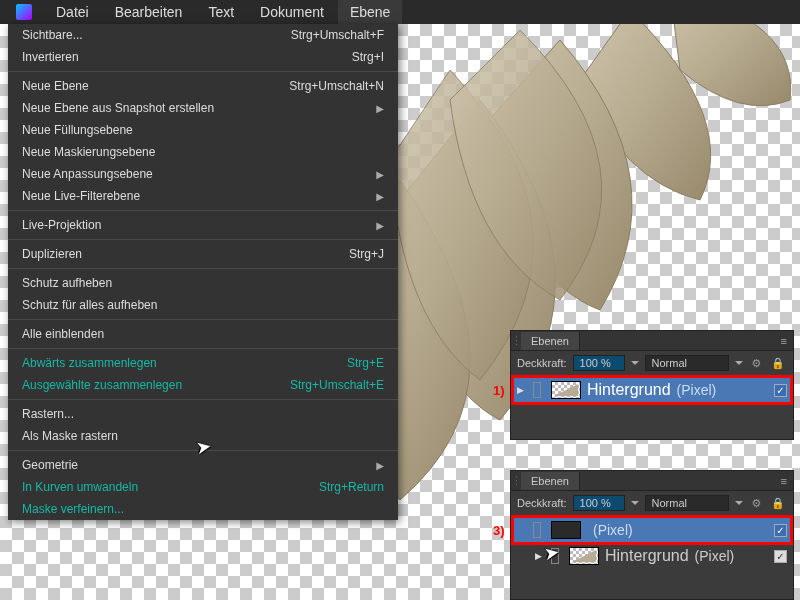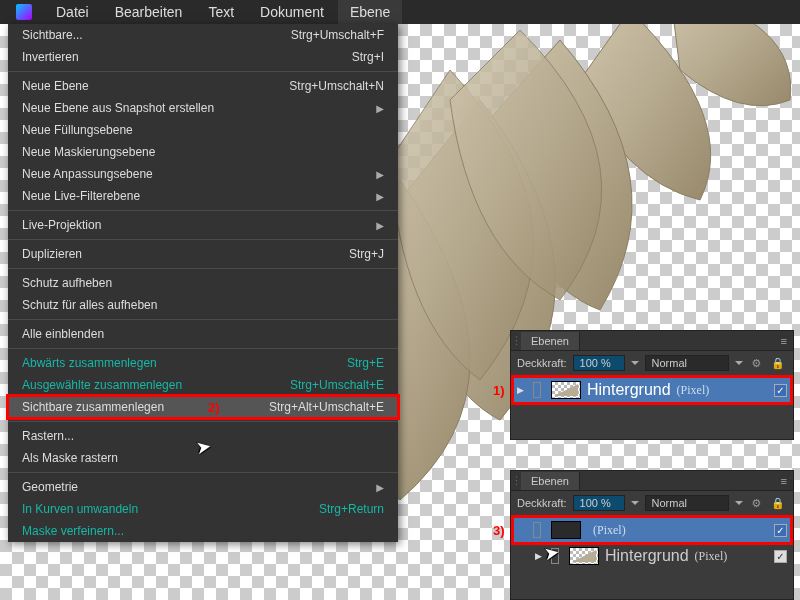--- a/index.html
+++ b/index.html
@@ -69,21 +69,21 @@
     width: 30px; height: 18px; background:#fff; border:1px solid #000;
     background-image:
       linear-gradient(45deg,#bbb 25%,transparent 25%),linear-gradient(-45deg,#bbb 25%,transparent 25%),
       linear-gradient(45deg,transparent 75%,#bbb 75%),linear-gradient(-45deg,transparent 75%,#bbb 75%);
     background-size:6px 6px; background-position:0 0,0 3px,3px -3px,-3px 0;
     position: relative;
   }
   .layer .thumb.dark { background:#2a2a2a; background-image:none; }
   .layer .thumb .mini-wing { position:absolute; inset:2px; clip-path: polygon(100% 0,100% 100%,0 100%); background:#b8ad94; }
   .layer .name { font-size: 16px; }
-  .layer .type { font-size: 12px; color: #ccc; font-family: Liberation Serif, serif; }
+  .layer .type { font-size: 14px; color: #ccc; }
   .layer.selected .type { color:#cde; }
   .layer .sp { flex:1; }
   .layer .chk {
     width:13px; height:13px; border:1px solid #aaa; background:#3a6db5;
     display:flex; align-items:center; justify-content:center; font-size:10px; color:#fff;
   }
   .layer.plain .chk { background:#ddd; color:#333; }
   .layer .brush { width:8px; height:16px; border:1px solid #888; margin-right:4px; }
   .indent { width:12px; }
 </style>
@@ -174,25 +174,20 @@
       <span>Alle einblenden</span>
     </div>
     <div class="dd-sep"></div>
     <div class="dd-row disabled">
       <span>Abwärts zusammenlegen</span>
       <span>Strg+E</span>
     </div>
     <div class="dd-row disabled">
       <span>Ausgewählte zusammenlegen</span>
       <span>Strg+Umschalt+E</span>
-    </div>
-    <div class="dd-row highlight boxed">
-      <span>Sichtbare zusammenlegen</span>
-      <span class="ann" style="left: 200px;">2)</span>
-      <span>Strg+Alt+Umschalt+E</span>
     </div>
     <div class="dd-sep"></div>
     <div class="dd-row">
       <span>Rastern...</span>
     </div>
     <div class="dd-row">
       <span>Als Maske rastern</span>
     </div>
     <div class="dd-sep"></div>
     <div class="dd-row">

